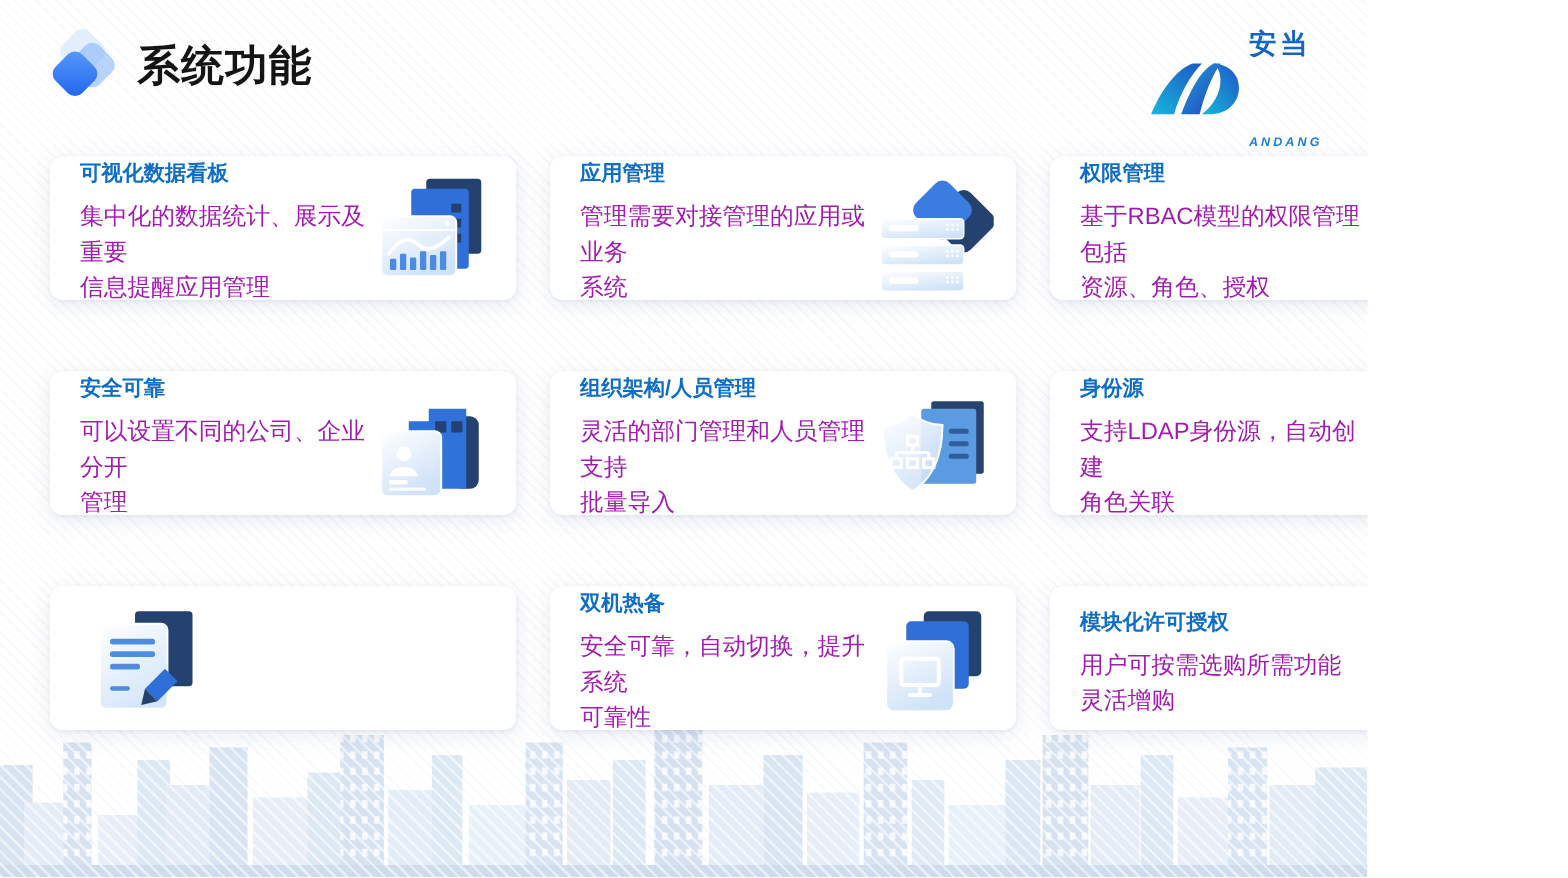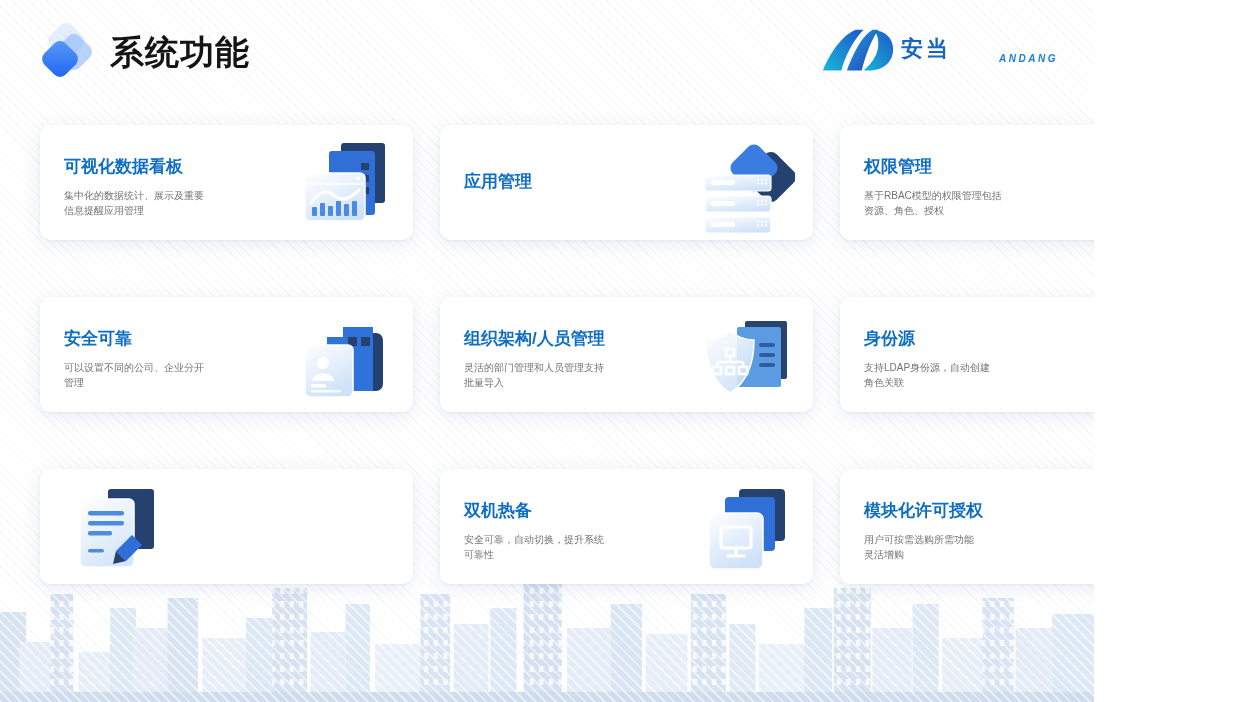--- a/index.html
+++ b/index.html
@@ -24,35 +24,35 @@
   .title-icon { position:relative; width:56px; height:58px; flex:0 0 auto; }
   .title-icon span { position:absolute; width:30px; height:30px; border-radius:8px;
     transform:rotate(45deg); }
   .diamond-top    { left:13px; top:2px;  background:rgba(196,219,250,0.45); }
   .diamond-mid    { left:21px; top:13px; background:rgba(125,175,250,0.55); }
   .diamond-bottom { left:7px;  top:20px; background:linear-gradient(135deg,#5a9bfa,#1f63ee); }
   .page-title { margin-left:16px; font-size:34px; font-weight:800; color:#141414;
     letter-spacing:1px; }
 
   .logo { position:absolute; right:0; top:2px; display:flex; align-items:center; gap:6px; }
-  .logo-text { display:flex; flex-direction:row; line-height:1;gap:48px; }
+  .logo-text { display:flex; flex-direction:column; line-height:1;gap:48px; }
   .logo-cn { font-size:22px; font-weight:800; color:#1566c0; letter-spacing:3px; }
   .logo-en { font-size:10px; font-style:italic; font-weight:700; color:#1b7fd4;
     letter-spacing:2.5px; margin-top:16px; }
 
   
   .grid { position:absolute; left:40px; top:125px; z-index:2;
     display:grid; grid-template-columns:repeat(3,373px);
     column-gap:27px; row-gap:57px; }
   .card { width:373px; height:115px; background:#ffffff; border-radius:10px;
     box-shadow:0 4px 18px rgba(40,70,130,0.10), 0 1px 3px rgba(40,70,130,0.06);
     display:flex; align-items:center; padding:18px 18px 10px 24px; }
   .card-text { flex:1 1 auto; min-width:0; }
   .card-title { font-size:17px; font-weight:700; color:#0e6ec5; margin-bottom:10px; }
-  .card-desc { font-size:10px; color:#737373; line-height:1.5; white-space:pre-line;
+  .card-desc { font-size:19px; color:#a21caf; line-height:1.5; white-space:pre-line;
     max-width:238px; }
   .card-icon { flex:0 0 auto; width:96px; height:92px; margin-left:4px; }
   .card-icon svg { width:100%; height:100%; display:block; }
 
   
   .skyline { position:absolute; left:0; right:0; bottom:0; height:130px; z-index:1; }
   .skyline svg { width:100%; height:100%; display:block; }
   .skyline::after { content:""; position:absolute; inset:0; pointer-events:none;
     background:repeating-linear-gradient(45deg,
       rgba(255,255,255,0.55) 0px, rgba(255,255,255,0.55) 2px,
@@ -127,20 +127,22 @@
             <rect x="45" y="63" width="5" height="12" rx="1"></rect>
             <rect x="53" y="60" width="5" height="15" rx="1"></rect>
           </g>
         </svg>
       </div>
     </div>
 
     <div class="card">
       <div class="card-text">
         <div class="card-title">应用管理</div>
+        <div class="card-desc">管理需要对接管理的应用或业务
+系统</div>
       </div>
       <div class="card-icon">
         <svg viewBox="0 0 96 92">
           <defs>
               <linearGradient id="gl2" x1="0" y1="0" x2="0.6" y2="1">
             <stop offset="0" stop-color="#ffffff"></stop>
                 <stop offset="1" stop-color="#cfe2f8"></stop>
               </linearGradient>
             </defs>
           <rect x="52" y="16" width="40" height="40" rx="8" fill="#24416f" transform="rotate(45 72 36)"></rect>

